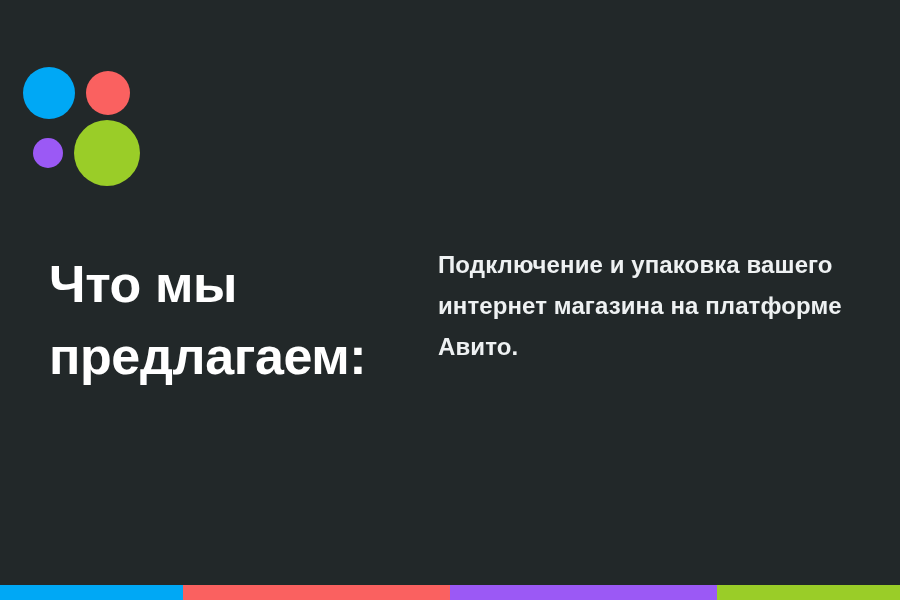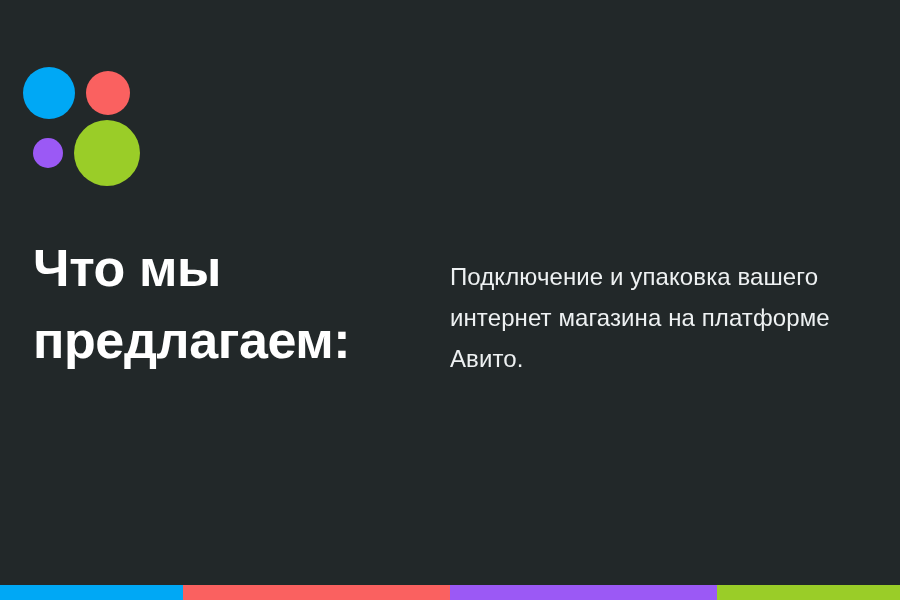--- a/index.html
+++ b/index.html
@@ -68,39 +68,39 @@
     top: 232px;
     width: 900px;
     height: 160px;
   }
 
   #headline {
     position: absolute;
     left: 33px;
     top: 0px;
     width: 400px;
-    margin: 0;
+    margin: 16px;
     color: #ffffff;
     font-size: 52px;
     line-height: 72px;
     font-weight: 700;
     letter-spacing: -0.4px;
     white-space: pre-line;
   }
 
   #subcopy {
     position: absolute;
     left: 438px;
     top: 12px;
     width: 430px;
-    margin: 12px;
+    margin: 0;
     color: #eef1f2;
     font-size: 24px;
     line-height: 41px;
-    font-weight: 400;
+    font-weight: 700;
     letter-spacing: 0.1px;
   }
 
   
   #accent-bar {
     position: absolute;
     left: 0;
     bottom: 0;
     width: 900px;
     height: 15px;

